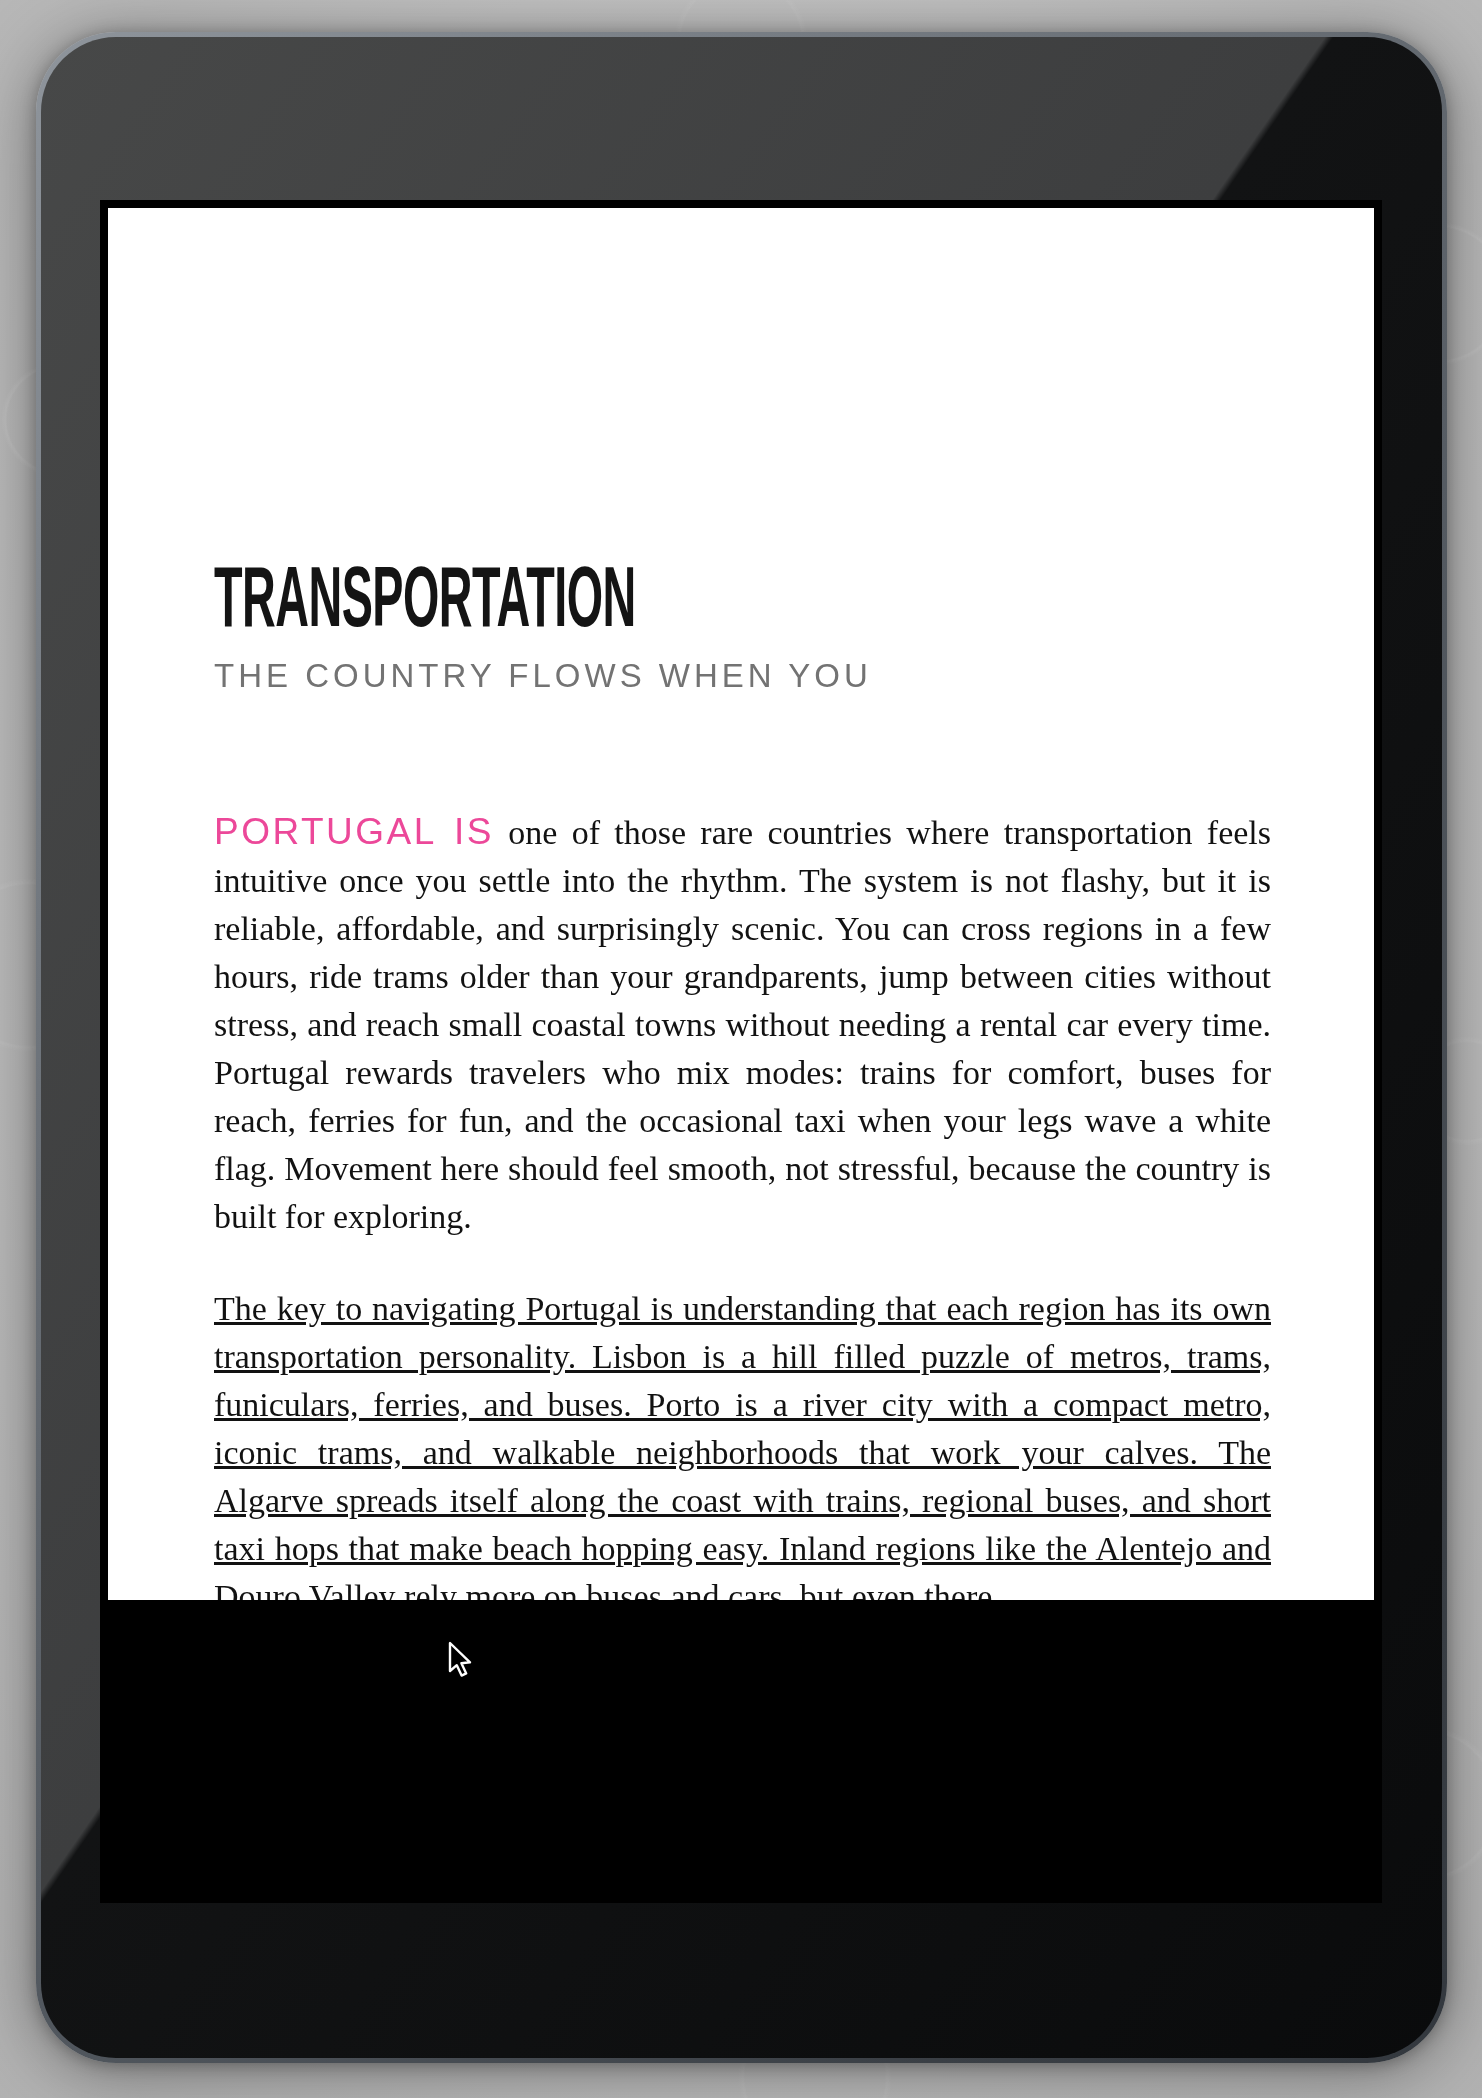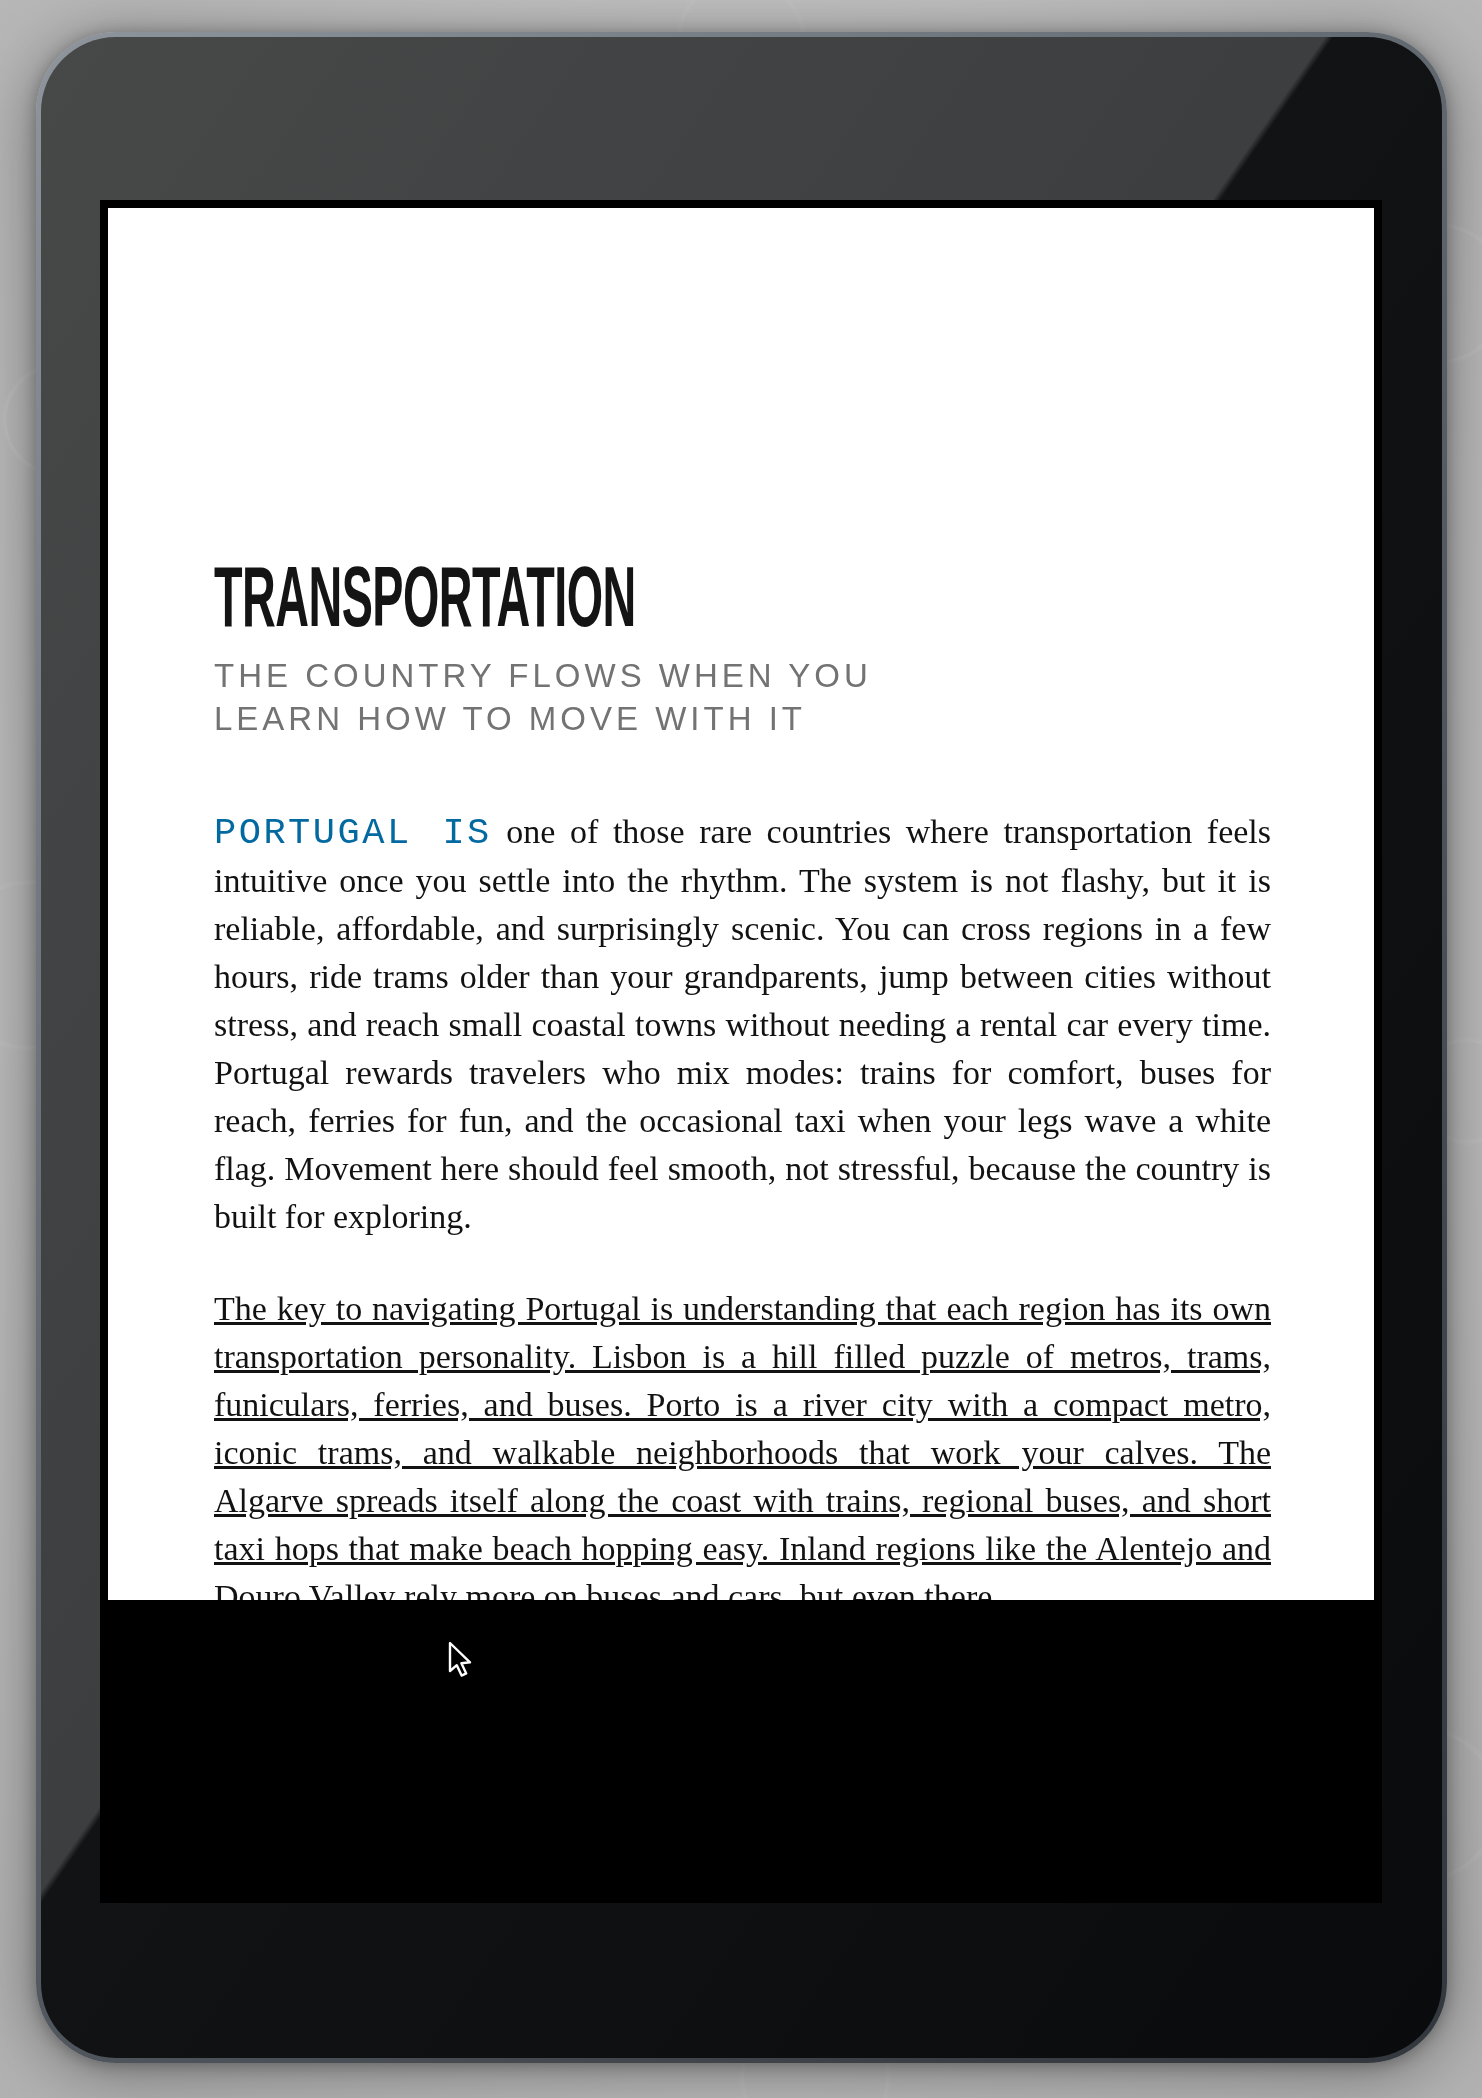--- a/index.html
+++ b/index.html
@@ -53,42 +53,41 @@
   }
   .body-text{
     top:600px;
     font-family:"Liberation Serif",serif;
     font-size:34px;line-height:48px;color:#121212;
     text-align:justify;
   }
   .body-text p{margin:0;}
   .body-text p + p{margin-top:44px;text-decoration:underline;}
   .lead-in{
-    font-family:Liberation Mono, monospace;
-    font-size:37px;letter-spacing:2.5px;color:#0369a1;
+    font-family:Liberation Sans, sans-serif;
+    font-size:37px;letter-spacing:2.5px;color:#ec4899;
   }
   .cursor{position:absolute;left:448px;top:1641px;width:26px;height:38px;pointer-events:none;}
 </style>
 </head>
 <body>
 
 <div class="canvas">
 
   <div class="tablet">
     <div class="tablet-body"></div>
   </div>
 
   <div class="screen">
     <div class="page">
 
       <div class="col title">TRANSPORTATION</div>
 
       <div class="col subtitle">
         <div>THE COUNTRY FLOWS WHEN YOU</div>
-        <div>LEARN HOW TO MOVE WITH IT</div>
       </div>
 
       <div class="col body-text">
         <p><span class="lead-in">PORTUGAL IS</span><span> one of those rare countries where transportation feels intuitive once you settle into the rhythm. The system is not flashy, but it is reliable, affordable, and surprisingly scenic. You can cross regions in a few hours, ride trams older than your grandparents, jump between cities without stress, and reach small coastal towns without needing a rental car every time. Portugal rewards travelers who mix modes: trains for comfort, buses for reach, ferries for fun, and the occasional taxi when your legs wave a white flag. Movement here should feel smooth, not stressful, because the country is built for exploring.</span></p>
         <p>The key to navigating Portugal is understanding that each region has its own transportation personality. Lisbon is a hill filled puzzle of metros, trams, funiculars, ferries, and buses. Porto is a river city with a compact metro, iconic trams, and walkable neighborhoods that work your calves. The Algarve spreads itself along the coast with trains, regional buses, and short taxi hops that make beach hopping easy. Inland regions like the Alentejo and Douro Valley rely more on buses and cars, but even there,</p>
       </div>
 
     </div>
   </div>
 

